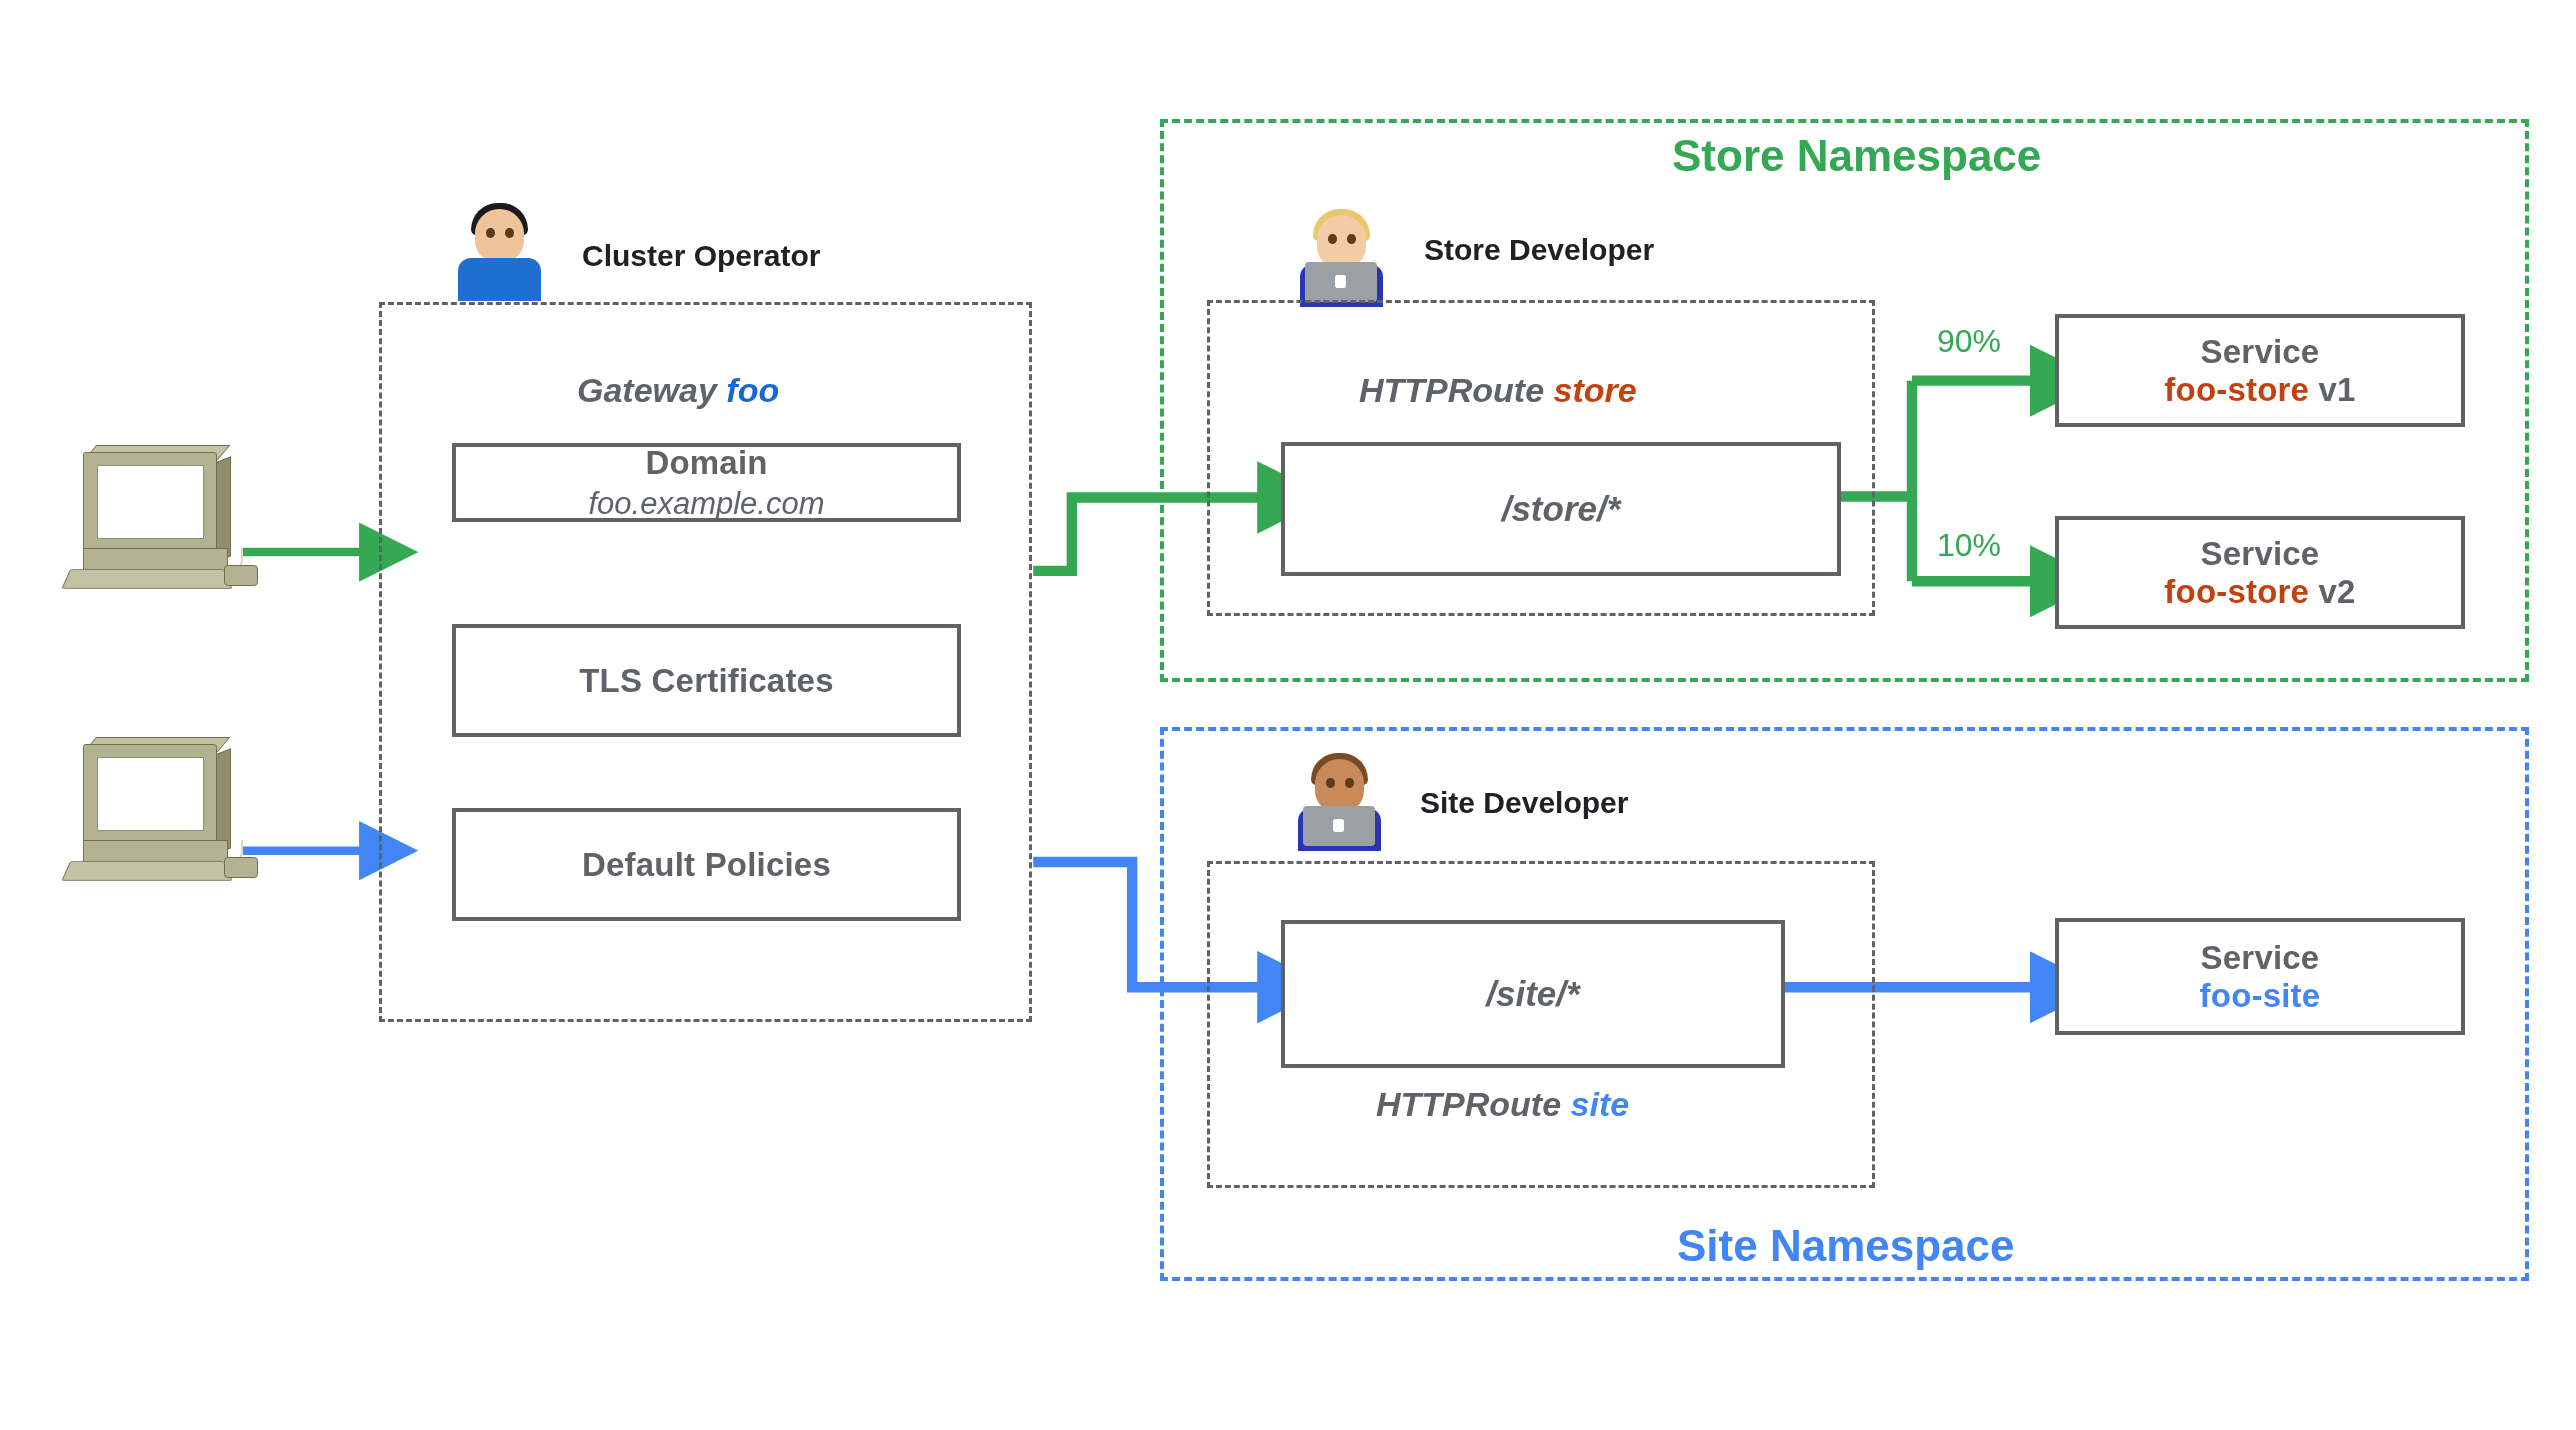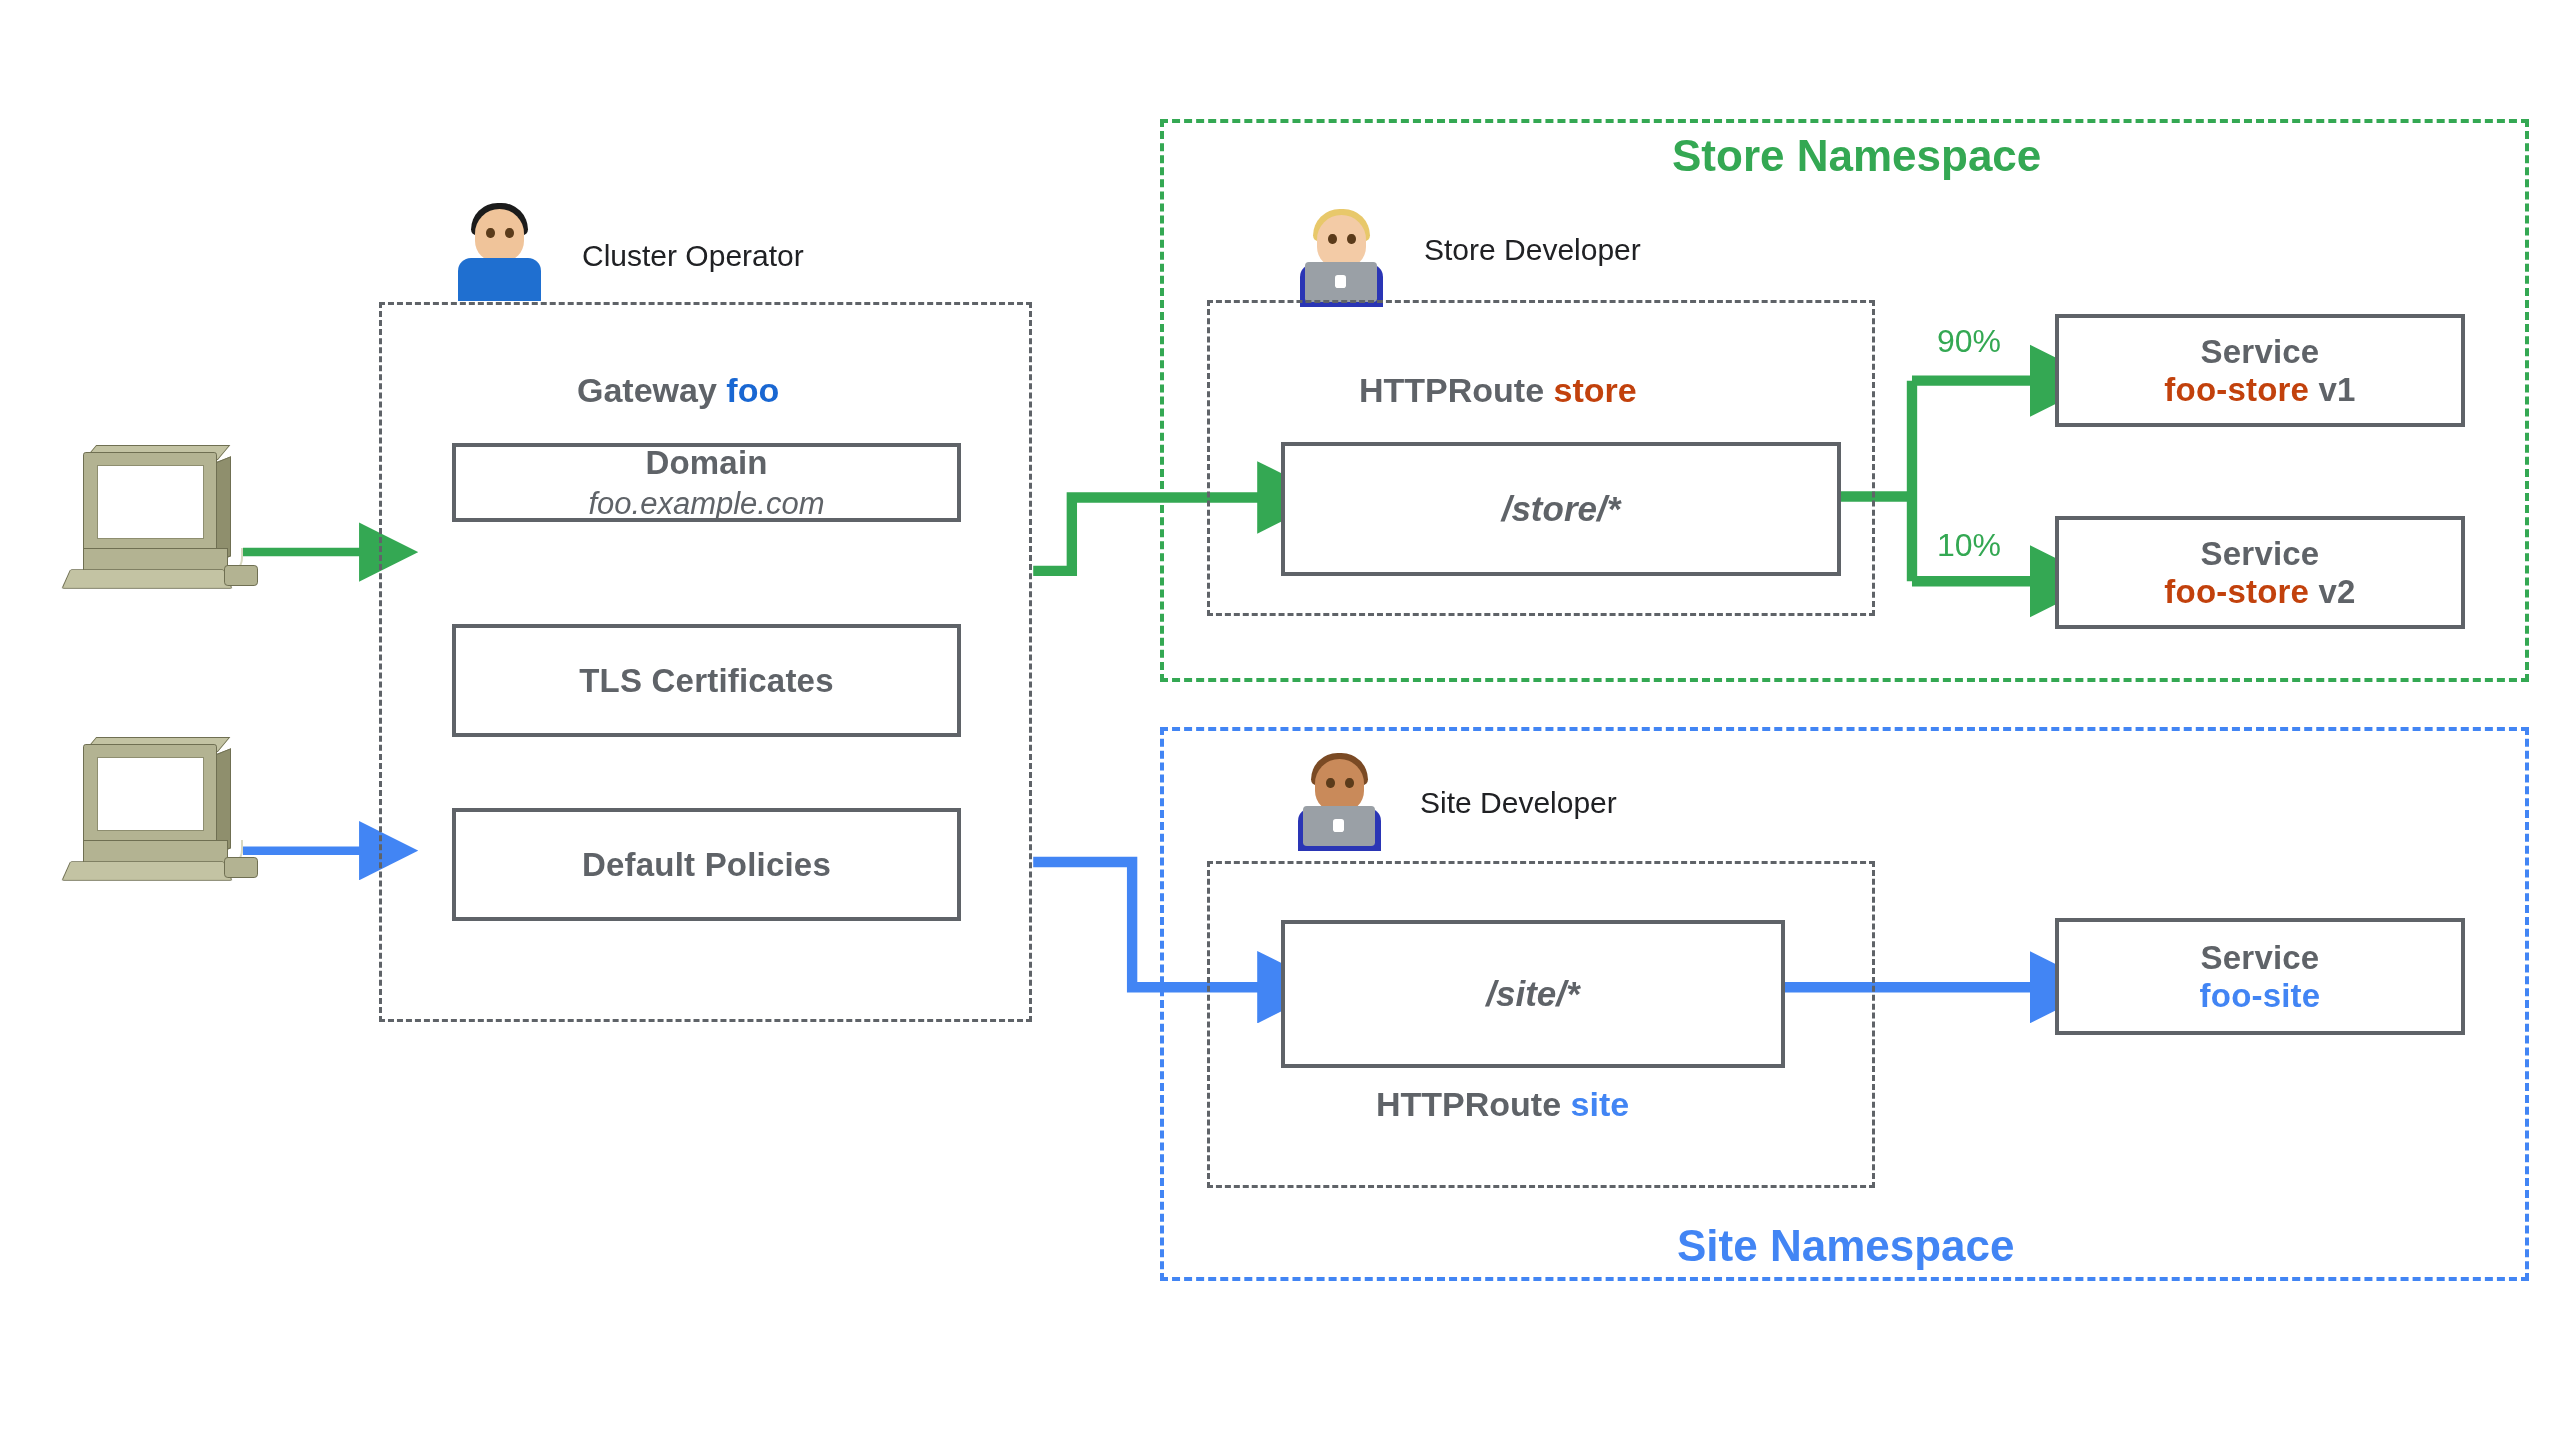--- a/index.html
+++ b/index.html
@@ -28,33 +28,33 @@
   .c-policies{left:452px;top:808px;width:509px;height:113px;}
   .c-store-path{left:1281px;top:442px;width:560px;height:134px;}
   .c-site-path{left:1281px;top:920px;width:504px;height:148px;}
   .c-svc1{left:2055px;top:314px;width:410px;height:113px;}
   .c-svc2{left:2055px;top:516px;width:410px;height:113px;}
   .c-svc3{left:2055px;top:918px;width:410px;height:117px;}
 
   .path-text{font-size:35px;font-style:italic;font-weight:700;color:#5f6368;}
 
   
-  .heading{position:absolute;font-size:34px;font-weight:700;color:#5f6368;white-space:nowrap;}
+  .heading{position:absolute;font-size:34px;font-weight:700;color:#5f6368;white-space:nowrap;font-style:italic;}
   .h-gateway{left:577px;top:371px;}
   .h-route-store{left:1359px;top:371px;}
   .h-route-site{left:1376px;top:1085px;}
   .accent-blue-dark{color:#1967d2;}
   .accent-green{color:#c2410c;}
   .accent-blue{color:#4285f4;}
 
   .ns-label{position:absolute;font-size:44px;font-weight:700;white-space:nowrap;}
   .ns-label-store{left:1672px;top:131px;color:#34a853;}
   .ns-label-site{left:1677px;top:1221px;color:#4285f4;}
 
-  .persona{position:absolute;font-size:30px;color:#202124;white-space:nowrap;}
+  .persona{position:absolute;font-size:30px;color:#202124;white-space:nowrap;font-weight:bold;}
   .p-op{left:582px;top:239px;}
   .p-store{left:1424px;top:233px;text-align:center;}
   .p-site{left:1420px;top:786px;}
 
   .pct{position:absolute;font-size:32px;color:#34a853;white-space:nowrap;}
   .pct-90{left:1937px;top:323px;}
   .pct-10{left:1937px;top:527px;}
   .av-op{left:450px;top:203px;}
   .av-store{left:1292px;top:209px;}
   .av-site{left:1290px;top:753px;}

